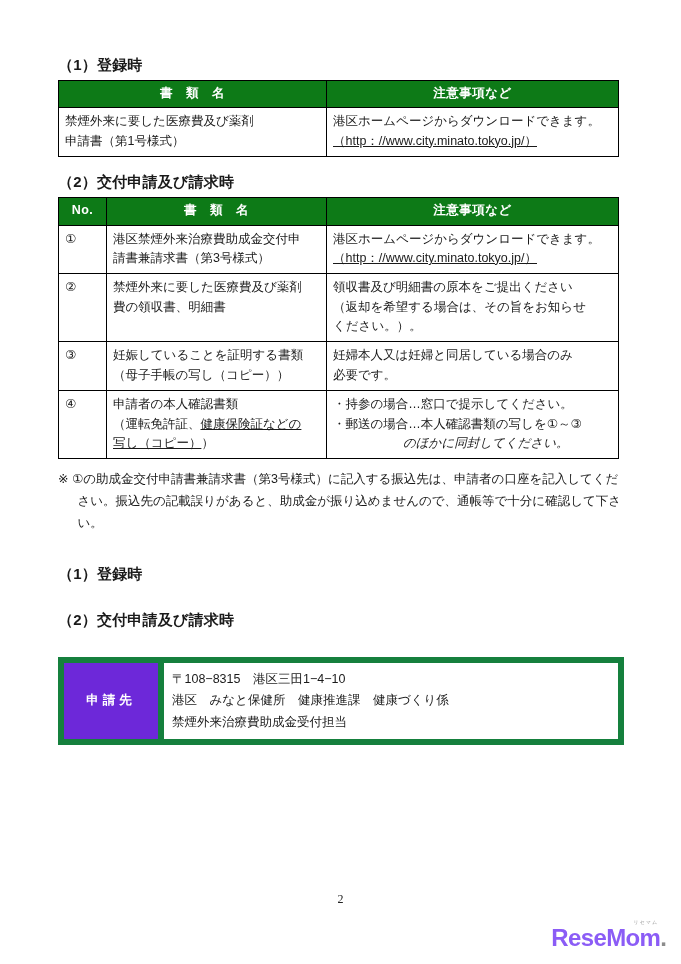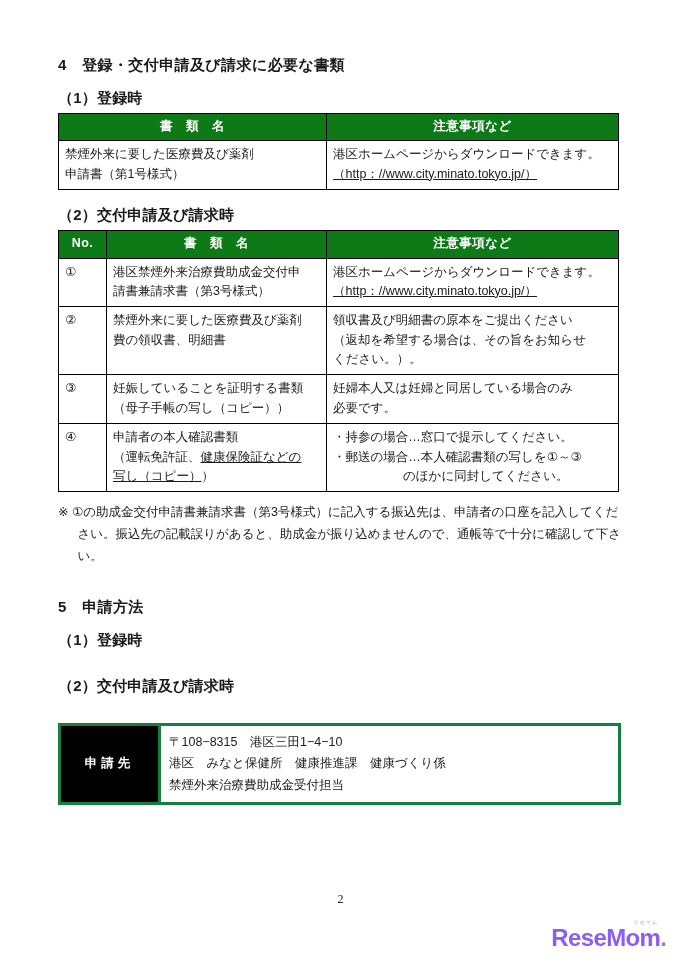--- a/index.html
+++ b/index.html
@@ -69,21 +69,21 @@
     text-align: center;
     vertical-align: middle;
     font-size: 13px;
   }
   td.mid {
     vertical-align: middle;
   }
   .u { text-decoration: underline; }
 
   .cell-line { display: block; }
-  .indent-hang { display:block; padding-left: 5.6em; }
+  .indent-hang { display:block; padding-left: 5.6em; font-style: italic; }
 
   
   .note {
     font-size: 12.5px;
     line-height: 1.75;
     margin: 10px 0 0 0;
     width: 566px;
   }
   .note .note-body {
     display: block;
@@ -101,28 +101,28 @@
   }
   .para .first { display: block; text-indent: 3em; }
 
   
   table.dest-table {
     border-collapse: collapse;
     width: 560px;
     table-layout: fixed;
   }
   table.dest-table td {
-    border: 3px solid #15803d;
+    border: 6px solid #15803d;
     font-size: 12.5px;
     line-height: 1.72;
     vertical-align: middle;
     padding: 6px 8px;
   }
   td.dest-label {
-    background: #000000;
+    background: #6d28d9;
     color: #ffffff;
     font-weight: bold;
     text-align: center;
     letter-spacing: 4px;
     width: 100px;
     padding-left: 10px;
   }
   td.dest-body { padding-left: 14px; }
   .dest-body .l { display: block; white-space: pre; }
 
@@ -164,21 +164,20 @@
 
   .gap-sm { height: 16px; }
   .gap-md { height: 22px; }
   .gap-lg { height: 30px; }
 </style>
 </head>
 <body>
 
 <div class="page">
 
-  <div class="sec-heading">4　登録・交付申請及び請求に必要な書類</div>
 
   <div class="sub-heading">（1）登録時</div>
 
   <table class="doc-table">
     <colgroup>
         <col style="width:268px">
         <col style="width:292px">
       </colgroup>
     <thead>
       <tr>
@@ -271,21 +270,20 @@
       </tr>
     </tbody>
   </table>
 
   <div class="note">
     <span class="note-body"><span>※</span> <span>①の助成金交付申請書兼請求書（第3号様式）に記入する振込先は、申請者の口座を記入してください。振込先の記載誤りがあると、助成金が振り込めませんので、通帳等で十分に確認して下さい。</span></span>
   </div>
 
   <div class="gap-lg"></div>
 
-  <div class="sec-heading">5　申請方法</div>
 
   <div class="sub-heading">（1）登録時</div>
 
   <div class="gap-md"></div>
 
   <div class="sub-heading">（2）交付申請及び請求時</div>
 
   <div class="gap-md"></div>
 
   <table class="dest-table">

